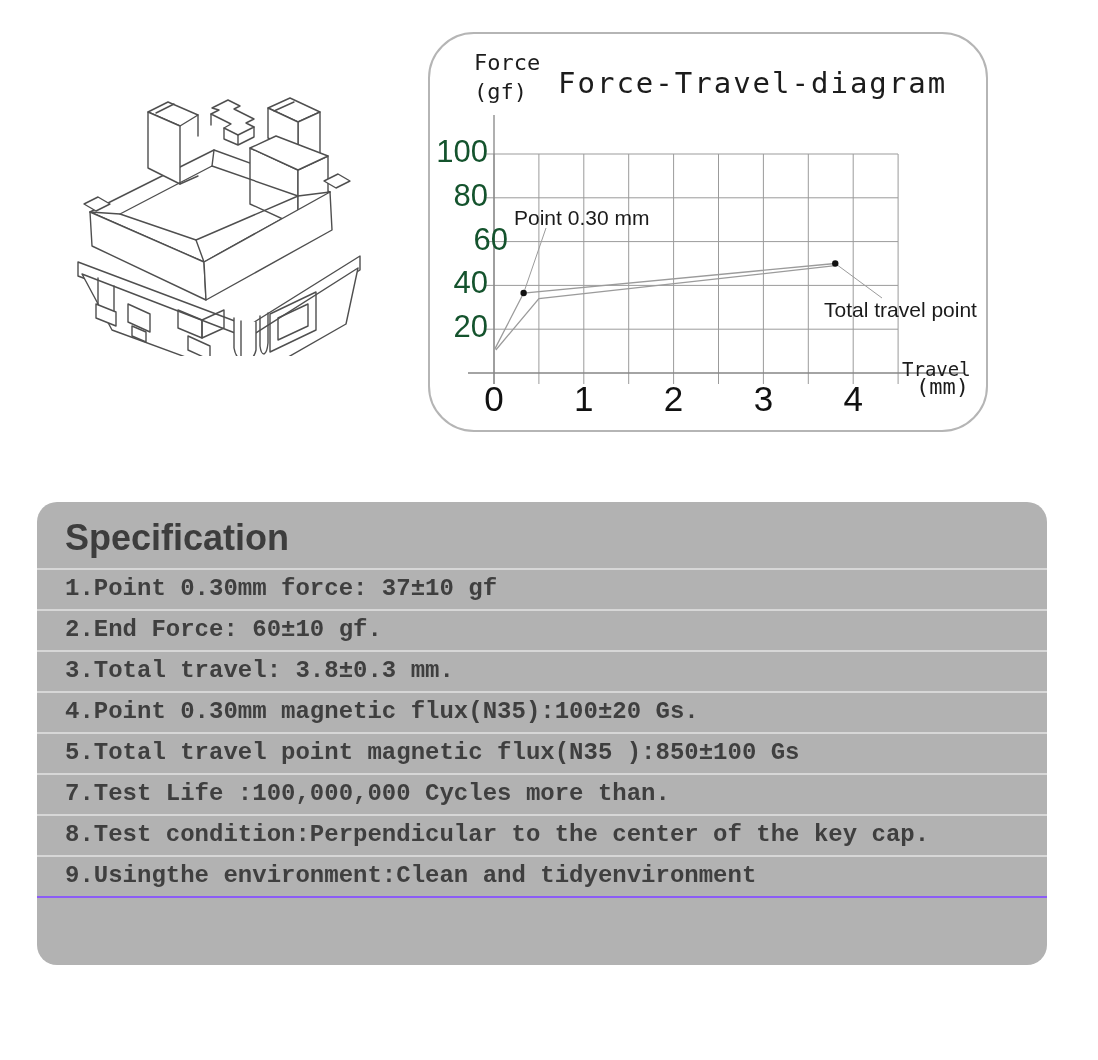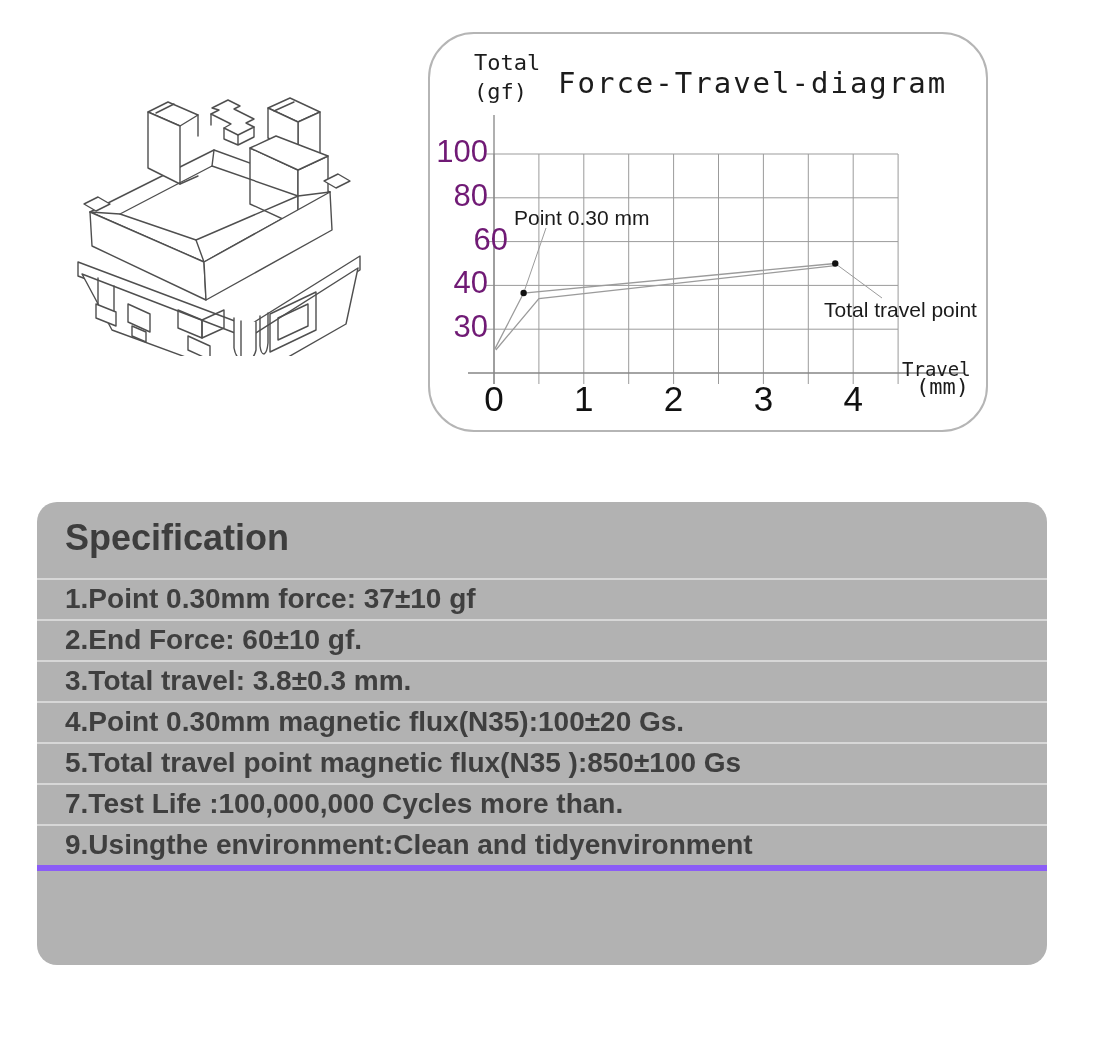--- a/index.html
+++ b/index.html
@@ -12,30 +12,30 @@
   
   #chart-card{position:absolute;left:428px;top:32px;width:560px;height:400px;
               border:2px solid #b5b5b5;border-radius:46px;background:#ffffff;box-sizing:border-box;}
   #chart-svg{position:absolute;left:0;top:0;width:556px;height:396px;}
   .mono{font-family:"DejaVu Sans Mono",monospace;color:#1c1c1c;}
   #chart-title{position:absolute;left:128px;top:32px;font-size:29px;letter-spacing:2px;font-weight:400;}
   #force-label{position:absolute;left:44px;top:14px;font-size:22px;line-height:29px;}
   #travel-label{position:absolute;left:472px;top:312px;font-size:19px;margin-top:12px;}
   #travel-unit{position:absolute;left:486px;top:340px;font-size:22px;}
   .ann{position:absolute;font-size:21px;color:#1b1b1b;white-space:nowrap;}
-  .ylab{position:absolute;left:0;width:58px;text-align:right;font-size:31px;color:#701a75;line-height:38px;}
+  .ylab{position:absolute;left:0;width:58px;text-align:right;font-size:31px;color:#14532d;line-height:38px;}
   .xlab{position:absolute;width:46px;text-align:center;font-size:35px;color:#111;line-height:38px;}
 
   
   #spec-panel{position:absolute;left:37px;top:502px;width:1010px;height:463px;
               background:#b2b2b2;border-radius:20px;overflow:hidden;}
-  #spec-title{height:76px;line-height:72px;padding-left:28px;font-size:36px;font-weight:700;color:#3d3d3d;}
+  #spec-title{height:66px;line-height:72px;padding-left:28px;font-size:36px;font-weight:700;color:#3d3d3d;}
   .spec-row{height:39px;line-height:38px;padding-left:28px;border-top:2px solid #d7d7d7;
-            font-size:28px;font-weight:700;color:#3f3f3f;white-space:nowrap;}
-  .spec-row:last-child{border-bottom:6px solid #8b5cf6;}
+            font-size:24px;font-weight:700;color:#3f3f3f;white-space:nowrap;font-family:Liberation Mono, monospace;}
+  .spec-row:last-child{border-bottom:2px solid #8b5cf6;}
 </style>
 </head>
 <body>
 
 <div id="page">
 
   <svg id="switch-art" viewBox="0 0 312 292" xmlns="http://www.w3.org/2000/svg">
     <g stroke="#4f4f4f" stroke-width="1.4" fill="none" stroke-linejoin="round" stroke-linecap="round">
 
       <path d="M28,148 L152,86 L268,128 L142,198 Z" fill="#fff"></path>
@@ -109,43 +109,44 @@
         <line x1="38" y1="339" x2="534" y2="339" stroke="#868686" stroke-width="1.3"></line>
         <polyline points="65.796,316.005 108.9,264.54 405.23999999999995,231.69" fill="none" stroke="#9b9b9b" stroke-width="1.3"></polyline>
         <polyline points="64.898,314.91 93.634,259.065 405.23999999999995,229.5" fill="none" stroke="#9b9b9b" stroke-width="1.3"></polyline>
         <line x1="116" y1="194" x2="93.634" y2="259.065" stroke="#9b9b9b" stroke-width="1"></line>
         <circle cx="93.634" cy="259.065" r="3.2" fill="#111"></circle>
         <line x1="452" y1="264" x2="405.23999999999995" y2="229.5" stroke="#9b9b9b" stroke-width="1"></line>
         <circle cx="405.23999999999995" cy="229.5" r="3.2" fill="#111"></circle>
       </svg>
     <div id="chart-title" class="mono">Force-Travel-diagram</div>
     <div id="force-label" class="mono">
-      <div>Total</div>
+      <div>Force</div>
       <div>(gf)</div>
     </div>
     <div id="travel-label" class="mono">Travel</div>
     <div id="travel-unit" class="mono">(mm)</div>
     <div class="ann" style="left:84px;top:172px;">Point 0.30 mm</div>
     <div class="ann" style="left:394px;top:264px;">Total travel point</div>
-  <div class="ylab" style="top: 274.2px;">30</div>
+  <div class="ylab" style="top: 274.2px;">20</div>
       <div class="ylab" style="top: 230.4px;">40</div>
       <div class="ylab" style="top: 186.6px; padding-left: 20px;">60</div>
       <div class="ylab" style="top: 142.8px;">80</div>
       <div class="ylab" style="top: 99px;">100</div>
       <div class="xlab" style="left: 41px; top: 346px;">0</div>
       <div class="xlab" style="left: 130.8px; top: 346px;">1</div>
       <div class="xlab" style="left: 220.6px; top: 346px;">2</div>
       <div class="xlab" style="left: 310.4px; top: 346px;">3</div>
       <div class="xlab" style="left: 400.2px; top: 346px;">4</div>
     </div>
 
   <div id="spec-panel">
     <div id="spec-title">Specification</div>
     <div class="spec-row">1.Point 0.30mm force: 37±10 gf</div>
     <div class="spec-row">2.End Force: 60±10 gf.</div>
     <div class="spec-row">3.Total travel: 3.8±0.3 mm.</div>
     <div class="spec-row">4.Point 0.30mm magnetic flux(N35):100±20 Gs.</div>
     <div class="spec-row">5.Total travel point magnetic flux(N35 ):850±100 Gs</div>
     <div class="spec-row">7.Test Life :100,000,000 Cycles more than.</div>
+    <div class="spec-row">8.Test condition:Perpendicular to the center of the key cap.</div>
     <div class="spec-row">9.Usingthe environment:Clean and tidyenvironment</div>
   </div>
 
 </div>
 
 </body></html>

